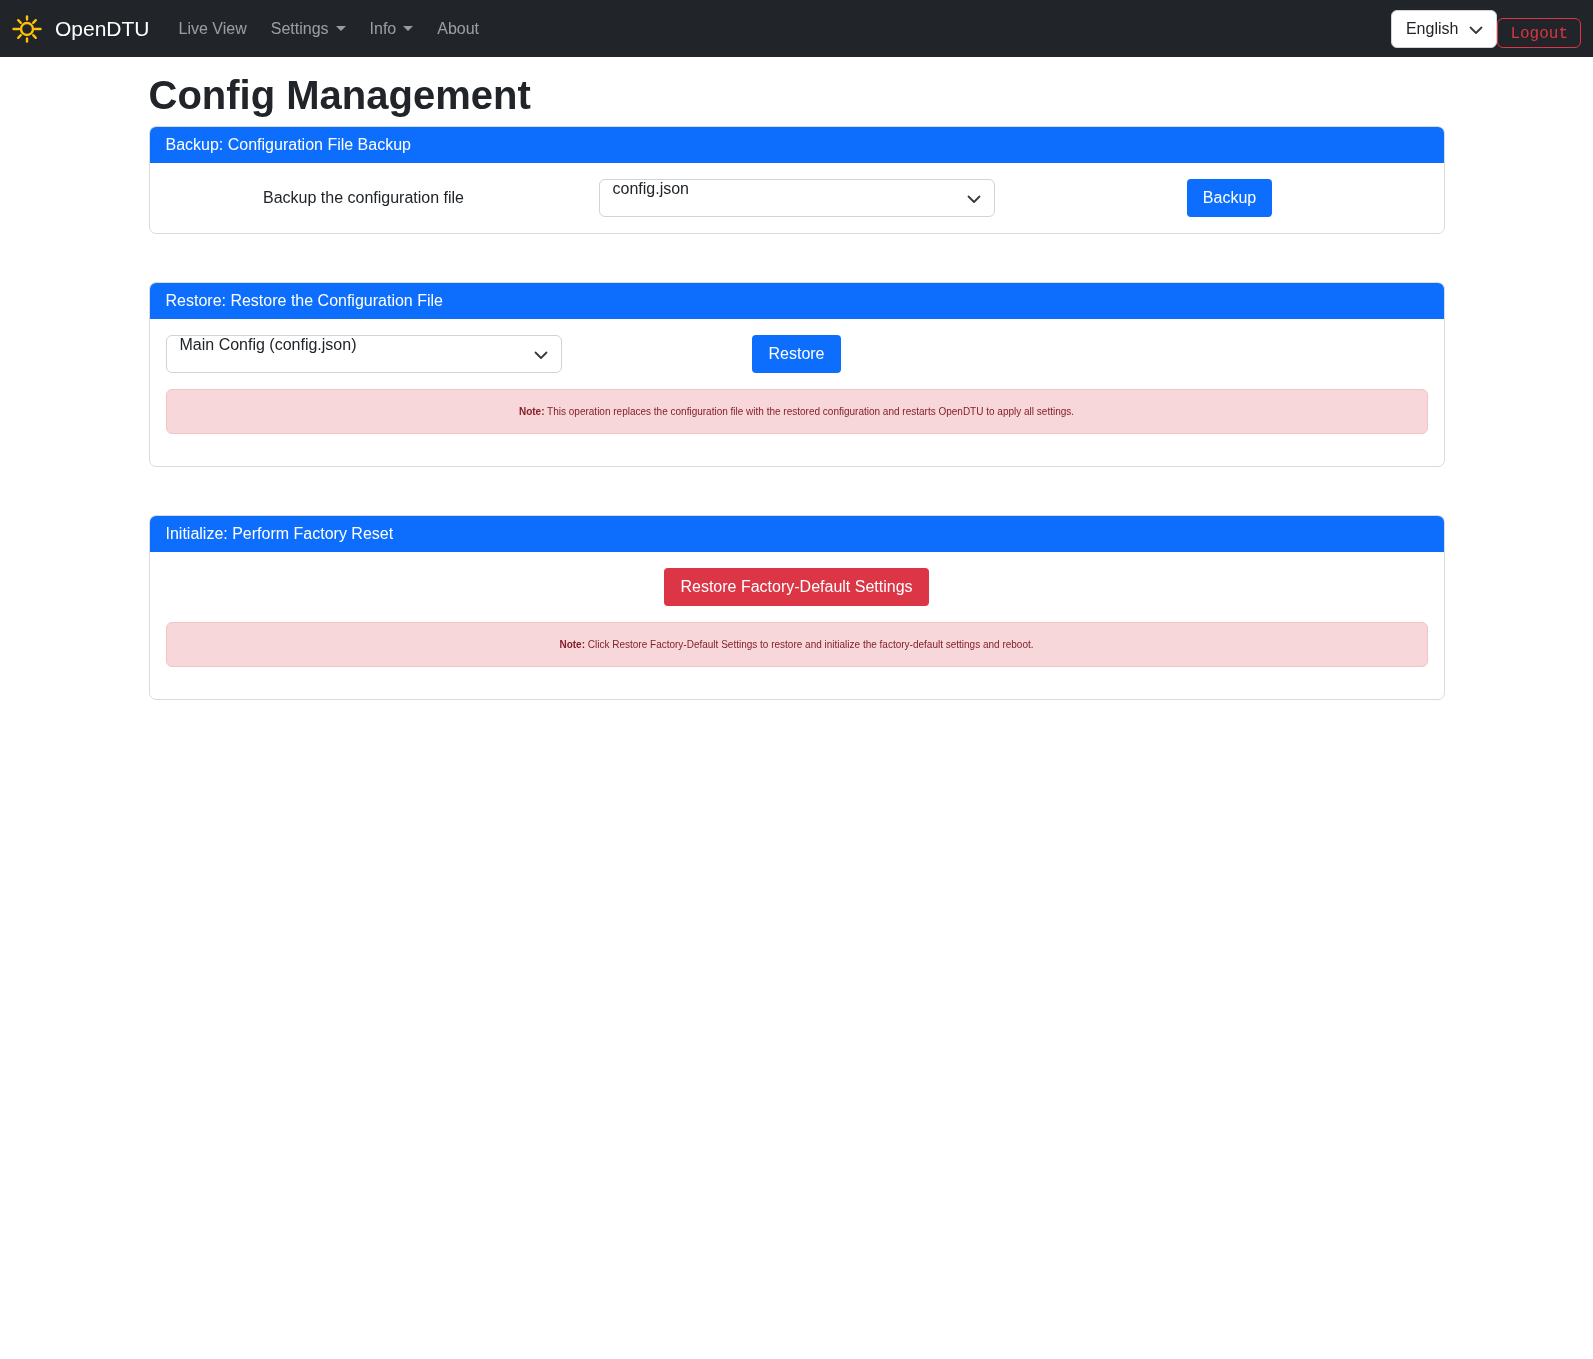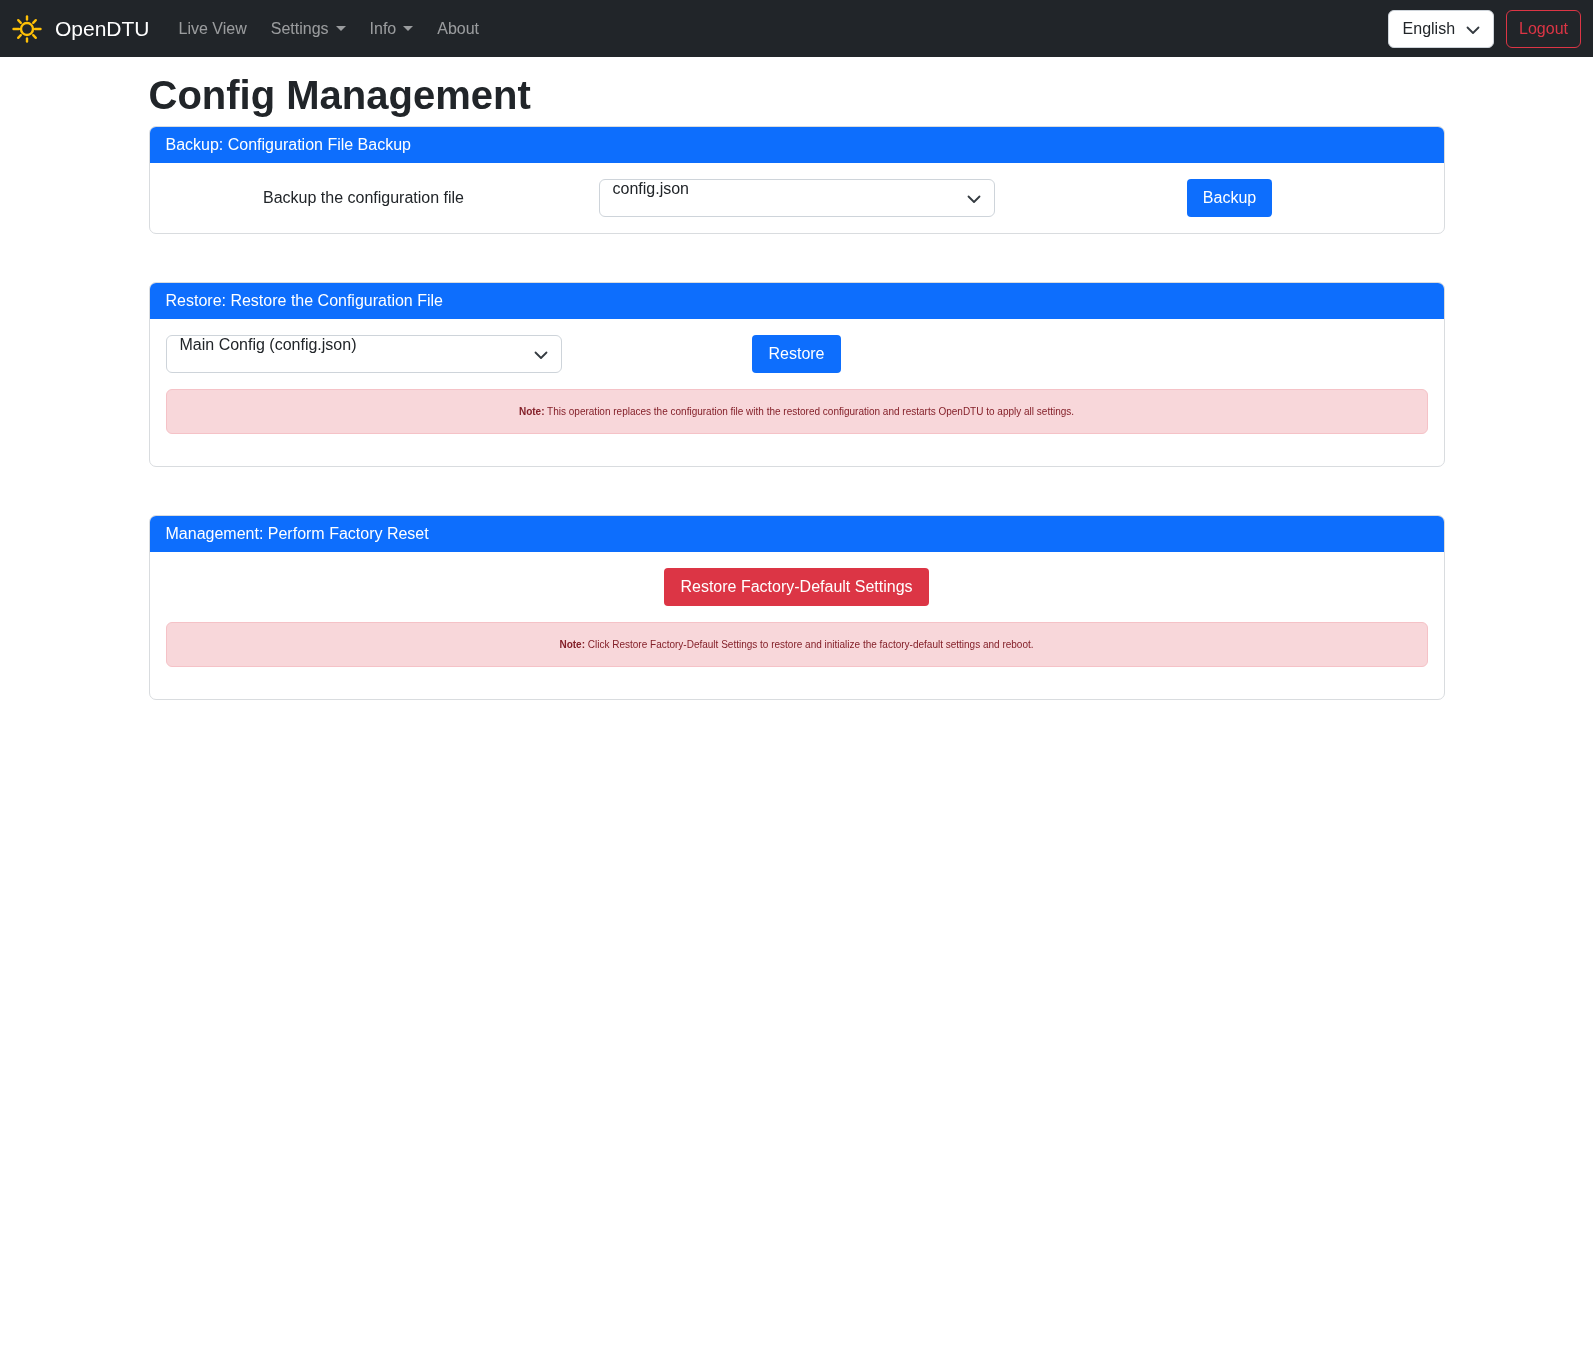--- a/index.html
+++ b/index.html
@@ -33,39 +33,39 @@
     cursor: pointer;
     display: flex; align-items: center;
   }
   .caret {
     display: inline-block; width: 0; height: 0;
     border-left: 5px solid transparent;
     border-right: 5px solid transparent;
     border-top: 5px solid rgba(255,255,255,0.55);
     margin-left: 7px;
   }
-  .nav-right { margin-left: auto; display: flex; align-items: flex-end; gap: 12px; }
+  .nav-right { margin-left: auto; display: flex; align-items: flex-end; }
   .lang-select {
     position: relative;
     background: #ffffff; color: #212529;
     border: 1px solid #ced4da; border-radius: 6px;
     height: 38px; padding: 0 38px 0 14px;
     font-size: 16px;
     display: flex; align-items: center;
     cursor: pointer;
   }
   .lang-select .chevron { position: absolute; right: 12px; top: 11px; }
   .btn-outline-danger {
     background: transparent;
     color: #dc3545;
     border: 1px solid #dc3545;
     border-radius: 6px;
-    height: 38px; padding: 6px 12px;
-    font-size: 16px;
-    font-family: Liberation Sans, sans-serif;
+    height: 30px; padding: 6px 12px;
+    font-size: 16px;
+    font-family: Liberation Mono, monospace;
     cursor: pointer;
   }
 
   
   .container { max-width: 1320px; margin: 0 auto; padding: 0 12px; }
   h1.page-title { font-size: 40px; font-weight: 700; margin: 16px 0 8px; color: #212529; }
 
   .card {
     border: 1px solid #d9dcdf;
     border-radius: 7px;
@@ -250,21 +250,21 @@
         </div>
       </div>
       <div class="alert-danger">
         <span class="note-label">Note:</span>
         <span>This operation replaces the configuration file with the restored configuration and restarts OpenDTU to apply all settings.</span>
       </div>
     </div>
   </div>
 
   <div class="card">
-    <div class="card-header">Management: Perform Factory Reset</div>
+    <div class="card-header">Initialize: Perform Factory Reset</div>
     <div class="card-body">
       <div class="center-row">
         <button class="btn btn-danger">Restore Factory-Default Settings</button>
       </div>
       <div class="alert-danger">
         <span class="note-label">Note:</span>
         <span>Click Restore Factory-Default Settings to restore and initialize the factory-default settings and reboot.</span>
       </div>
     </div>
   </div>

